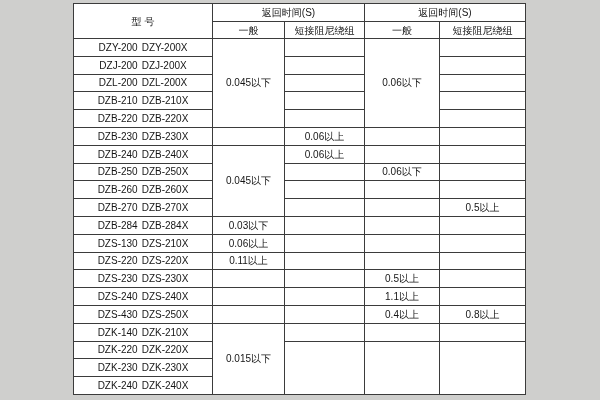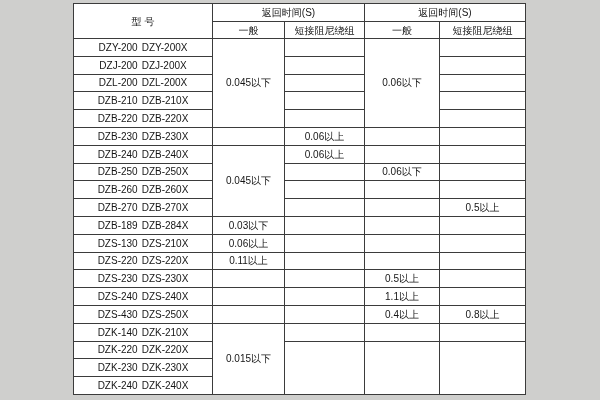--- a/index.html
+++ b/index.html
@@ -109,21 +109,21 @@
         <td></td>
         <td></td>
       </tr>
       <tr>
         <td class="model"><span>DZB-270</span><span>DZB-270X</span></td>
         <td></td>
         <td></td>
         <td>0.5以上</td>
       </tr>
       <tr>
-        <td class="model"><span>DZB-189</span><span>DZB-284X</span></td>
+        <td class="model"><span>DZB-284</span><span>DZB-284X</span></td>
         <td>0.03以下</td>
         <td></td>
         <td></td>
         <td></td>
       </tr>
       <tr>
         <td class="model"><span>DZS-130</span><span>DZS-210X</span></td>
         <td>0.06以上</td>
         <td></td>
         <td></td>

